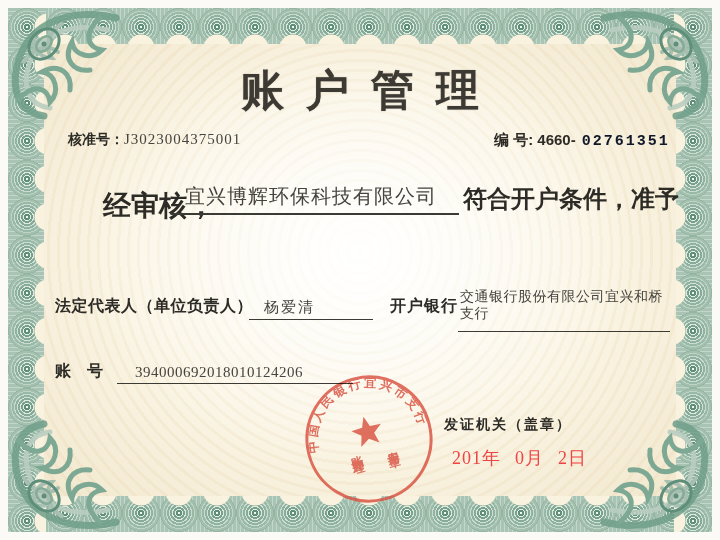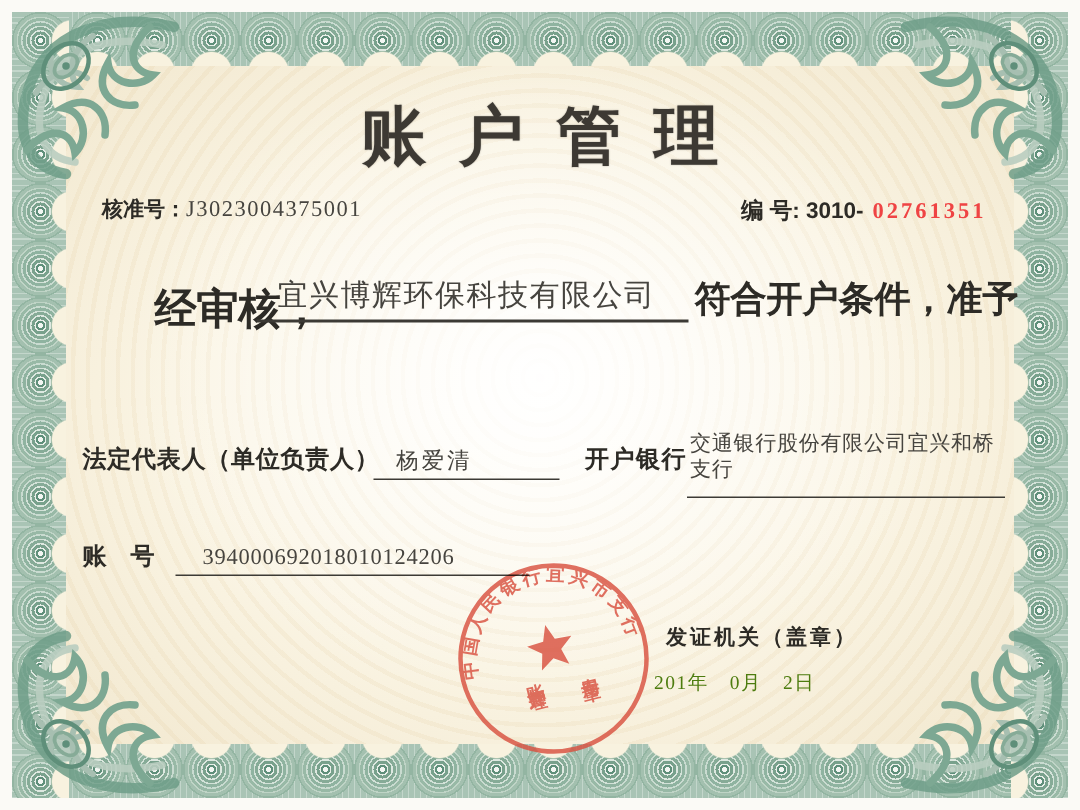--- a/index.html
+++ b/index.html
@@ -72,21 +72,21 @@
     text-shadow:0 0 1px rgba(60,55,48,.5);
   }
 
   .lbl { font-family:"Liberation Sans","DejaVu Sans",sans-serif; font-weight:bold; color:#2d2b26; }
   .val { font-family:"Liberation Serif","DejaVu Serif",serif; color:#46443f; }
 
   .approval { position:absolute; left:68px; top:131px; font-size:14px; }
   .approval .val { font-size:15px; letter-spacing:1px; }
 
   .serial { position:absolute; left:494px; top:131px; font-size:15px; }
-  .serial .red { color:#ef4444; font-weight:bold; letter-spacing:2px; margin-left:6px; }
+  .serial .red { color:#0f172a; font-weight:bold; letter-spacing:2px; margin-left:6px;font-family:Liberation Mono, monospace; }
 
   .bodyline1 { position:absolute; left:0; top:183px; height:34px; width:720px; }
   .body-prefix { position:absolute; left:103px; top:4px; font-size:28px; }
   .company-underline {
     position:absolute; left:171px; top:-4px; width:288px; height:36px;
     border-bottom:2px solid #3c3a35;
   }
   .company-name { position:absolute; left:14px; bottom:3px; font-size:20px; letter-spacing:1px; }
   .body-suffix { position:absolute; left:463px; top:0; font-size:24px; }
   .bodyline2 { position:absolute; left:66px; top:233px; font-size:22px; }
@@ -106,21 +106,21 @@
   .bank-name { position:absolute; left:2px; top:5px; font-size:14px; line-height:17px; letter-spacing:.5px; }
 
   .account-label { position:absolute; left:55px; top:361px; font-size:16px; }
   .account-underline {
     position:absolute; left:117px; top:356px; width:236px; height:28px;
     border-bottom:1.5px solid #3c3a35;
   }
   .account-number { position:absolute; left:18px; bottom:2px; font-size:15px; letter-spacing:.5px; }
 
   .issuer { position:absolute; left:444px; top:416px; font-size:14px; letter-spacing:2px; }
-  .issue-date { position:absolute; left:436px; top:446px; font-size:13px; color:#4d7c0f; letter-spacing:1px; }
+  .issue-date { position:absolute; left:452px; top:446px; font-size:18px; color:#ef4444; letter-spacing:1px; }
   .issue-date span { margin-right:14px; }
 
   
   .seal {
     position:absolute; left:297px; top:367px; width:144px; height:144px;
     transform:rotate(-14deg); opacity:.82; mix-blend-mode:multiply; z-index:5;
   }
   .seal svg { position:absolute; inset:0; }
   .seal .vtext {
     position:absolute; writing-mode:vertical-rl; color:#d8503f;
@@ -195,21 +195,21 @@
   </svg>
 
   <div class="content">
     <div class="title">账户管理</div>
 
     <div class="approval">
       <span class="lbl">核准号：</span><span class="val">J3023004375001</span>
     </div>
 
     <div class="serial">
-      <span class="lbl">编 号: 3010-</span><span class="red val">02761351</span>
+      <span class="lbl">编 号: 4660-</span><span class="red val">02761351</span>
     </div>
 
     <div class="bodyline1">
       <span class="body-prefix lbl">经审核，</span>
       <span class="company-underline">
         <span class="company-name val">宜兴博辉环保科技有限公司</span>
       </span>
       <span class="body-suffix lbl">符合开户条件，准予</span>
     </div>
 

